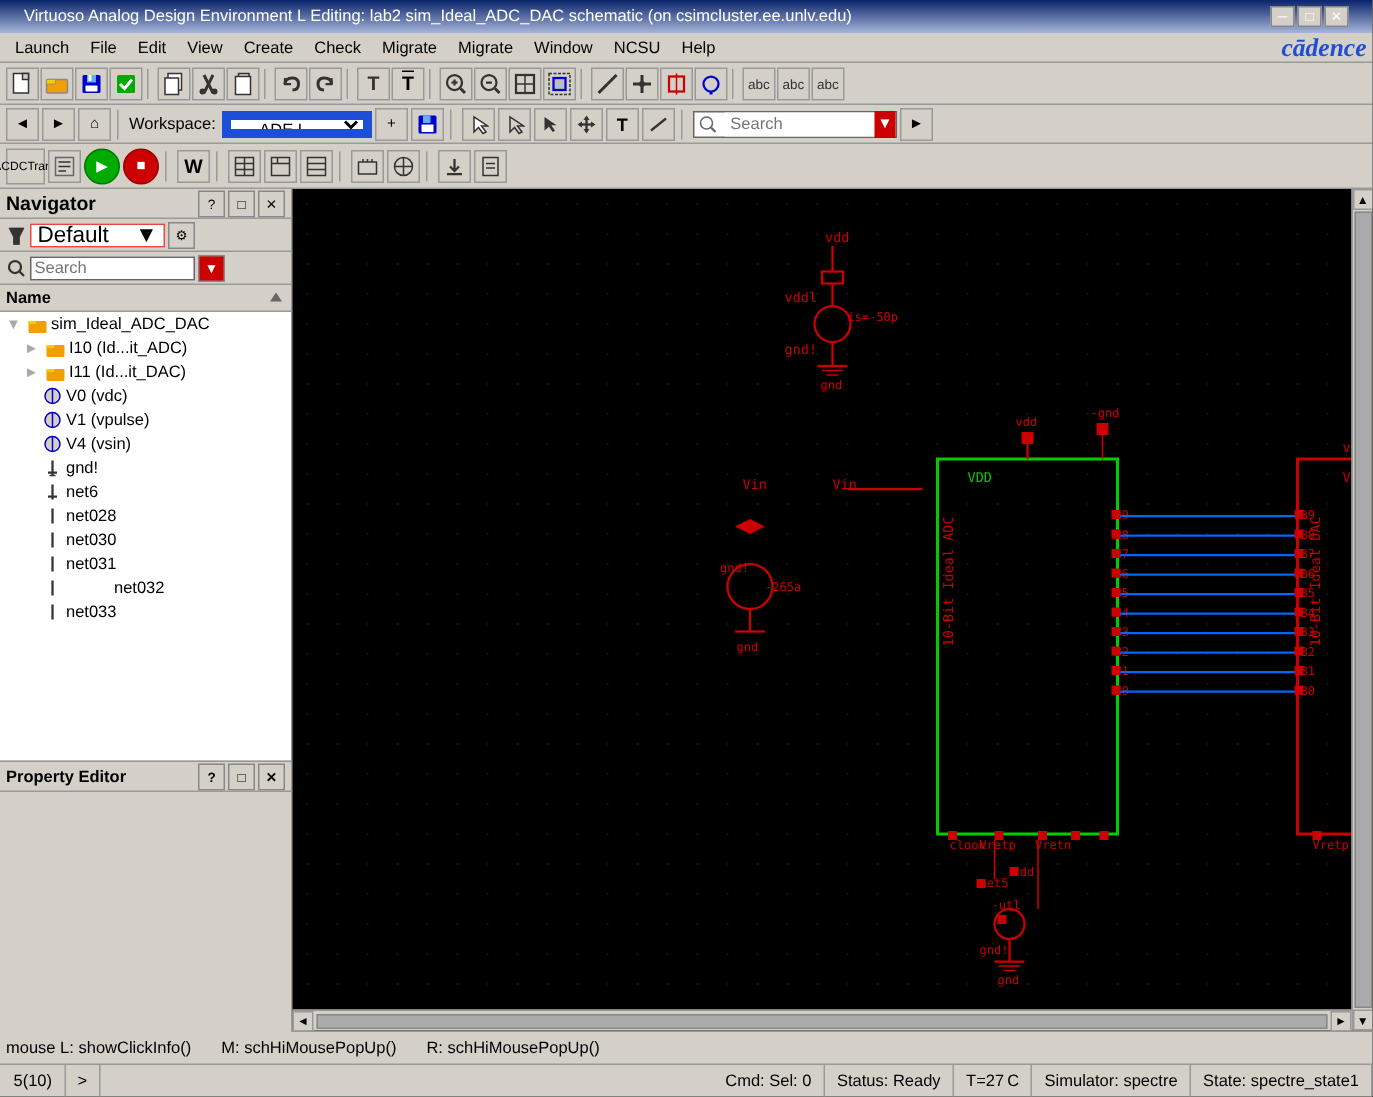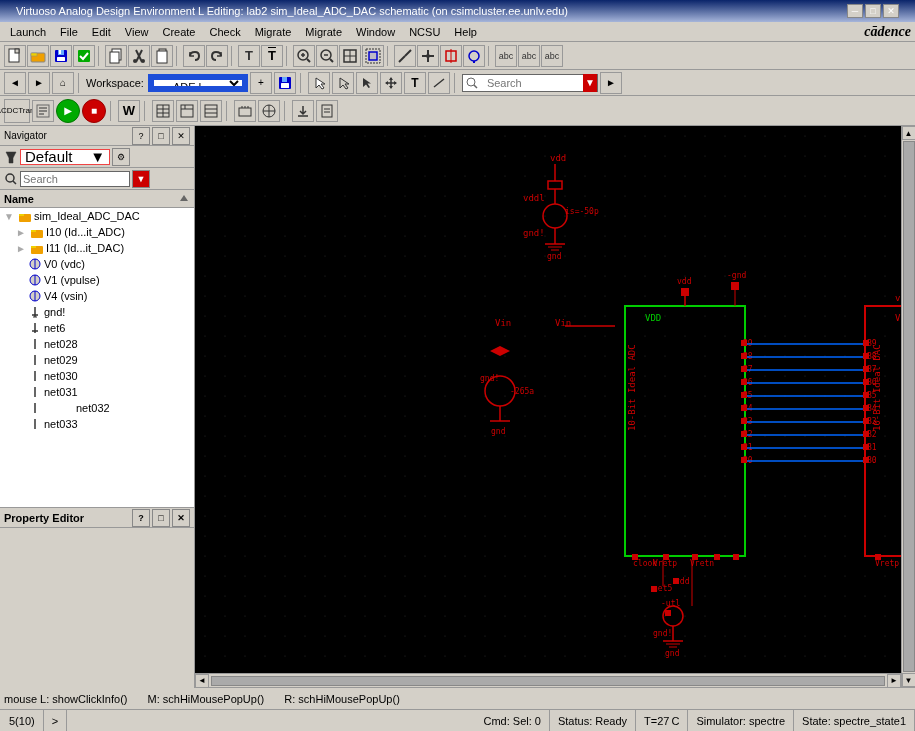--- a/index.html
+++ b/index.html
@@ -32,22 +32,22 @@
       gap: 2px;
     }
     .menu-item {
       padding: 1px 6px;
       cursor: pointer;
       font-size: 11px;
     }
     #cadence-logo {
       margin-left: auto;
       font-style: italic;
-      font-size: 14px;
-      color: #000000;
+      font-size: 17px;
+      color: #1d4ed8;
       font-weight: bold;
       font-family: serif;
       text-align: right;
     }
 
     
     .toolbar {
       background: #d4d0c8;
       height: 28px;
       display: flex;
@@ -112,21 +112,21 @@
 
     #navigator-header {
       background: #d4d0c8;
       border-bottom: 1px solid #999;
       padding: 2px 4px;
       display: flex;
       align-items: center;
       justify-content: space-between;
       height: 20px;
     }
-    #navigator-title { font-weight: normal; font-size: 10px; }
+    #navigator-title { font-weight: bold; font-size: 13px; }
 
     #filter-bar {
       background: #d4d0c8;
       border-bottom: 1px solid #999;
       height: 22px;
       display: flex;
       align-items: center;
       padding: 1px 4px;
       gap: 2px;
     }
@@ -680,28 +680,20 @@
             <line x1="7" y1="2" x2="7" y2="12" stroke="#333" stroke-width="1.5"></line>
           </svg>
         <span style="margin-left:2px;">net028</span>
       </div>
       <div class="tree-item">
         <span class="tree-indent"></span>
         <span class="tree-indent"></span>
         <svg width="14" height="14">
             <line x1="7" y1="2" x2="7" y2="12" stroke="#333" stroke-width="1.5"></line>
           </svg>
-        <span style="margin-left:2px;">net029</span>
-      </div>
-      <div class="tree-item">
-        <span class="tree-indent"></span>
-        <span class="tree-indent"></span>
-        <svg width="14" height="14">
-            <line x1="7" y1="2" x2="7" y2="12" stroke="#333" stroke-width="1.5"></line>
-          </svg>
         <span style="margin-left:2px;">net030</span>
       </div>
       <div class="tree-item">
         <span class="tree-indent"></span>
         <span class="tree-indent"></span>
         <svg width="14" height="14">
             <line x1="7" y1="2" x2="7" y2="12" stroke="#333" stroke-width="1.5"></line>
           </svg>
         <span style="margin-left:2px;">net031</span>
       </div>

